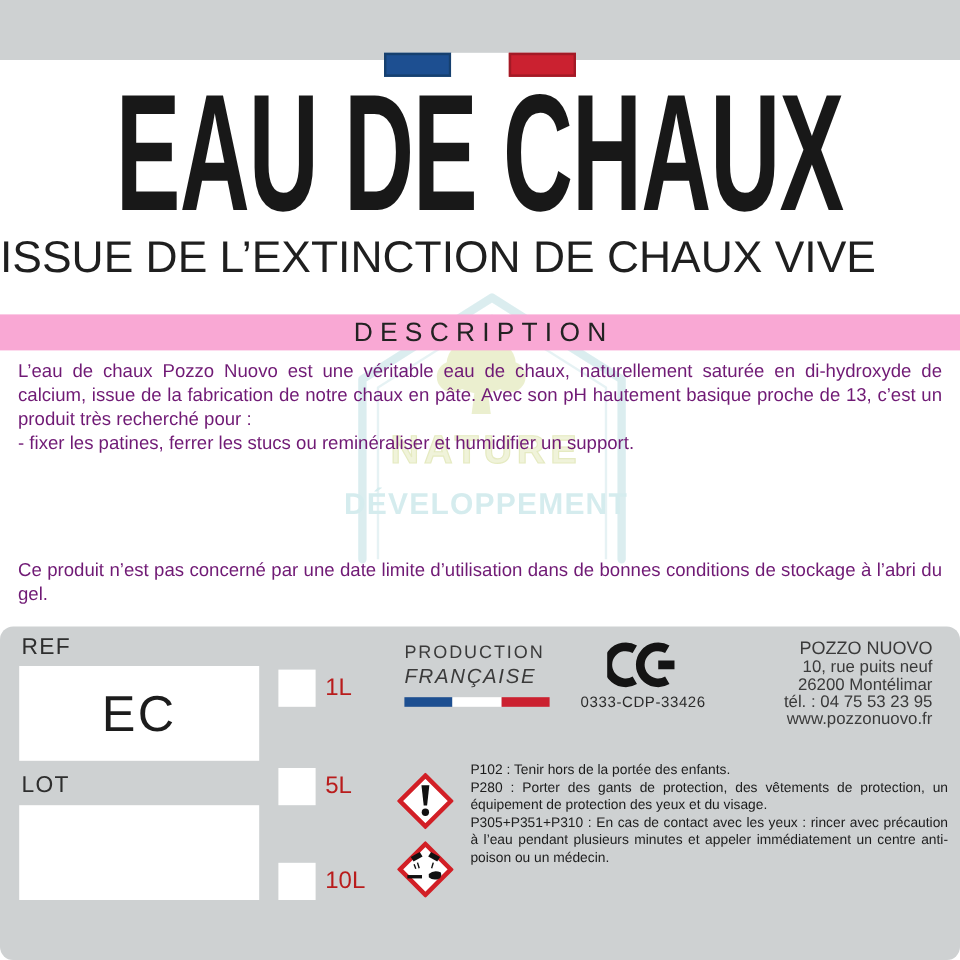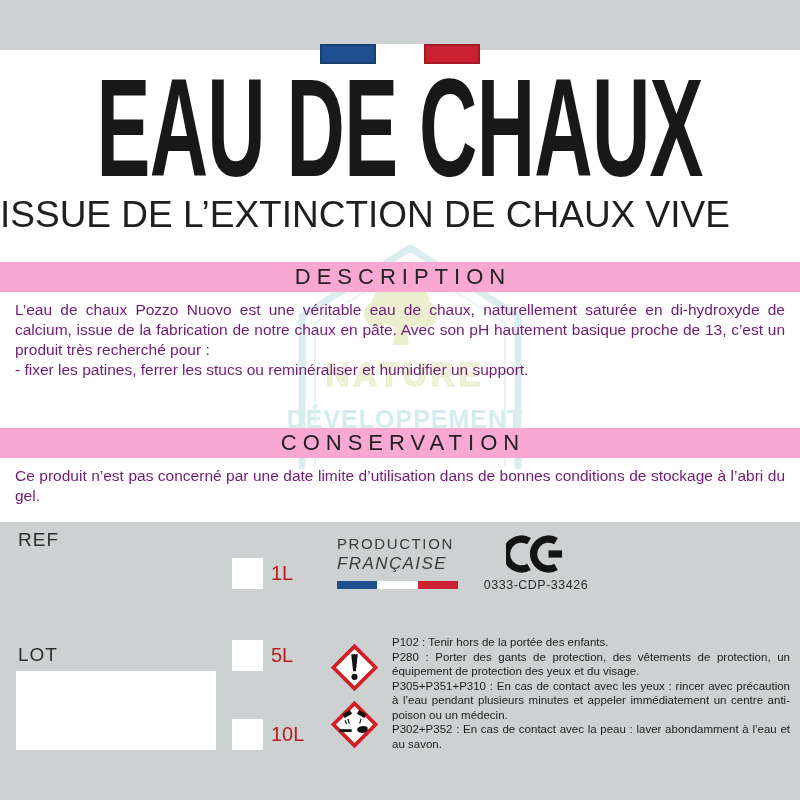--- a/index.html
+++ b/index.html
@@ -3,21 +3,21 @@
 <meta charset="utf-8">
 <style>
   html,body{margin:0;padding:0;}
   body{width:800px;height:800px;overflow:hidden;background:#ffffff;
        font-family:"Liberation Sans",sans-serif;-webkit-font-smoothing:antialiased;}
   .label{position:relative;width:800px;height:800px;background:#ffffff;}
   .abs{position:absolute;}
 
   
   .top-bar{left:0;top:0;width:800px;height:50px;background:#ced1d2;z-index:1;}
-  .bottom-zone{left:0;top:522px;width:800px;height:278px;background:#ced1d2;z-index:1;}
+  .bottom-zone{left:0;top:522px;width:800px;height:278px;background:#ced1d2;z-index:1;border-radius:11px;}
 
   
   .flag-top{left:320px;top:44px;width:160px;height:20px;z-index:4;display:flex;}
   .flag-top .b{width:56px;background:#1d4f91;border:2px solid #16406f;box-sizing:border-box;}
   .flag-top .w{width:48px;background:#ffffff;}
   .flag-top .r{width:56px;background:#cb2130;border:2px solid #a31a26;box-sizing:border-box;}
 
   
   .title-wrap{left:0;top:56px;width:800px;text-align:center;z-index:3;}
   .title-wrap span{display:inline-block;white-space:nowrap;font-weight:bold;font-size:105px;
@@ -98,28 +98,30 @@
   <div class="abs subtitle-wrap">
     <span>ISSUE DE L’EXTINCTION DE CHAUX VIVE</span>
   </div>
 
   <div class="abs band band-desc">DESCRIPTION</div>
   <div class="abs copy copy-desc">
     <p>L’eau de chaux Pozzo Nuovo est une véritable eau de chaux, naturellement saturée en di-hydroxyde de calcium, issue de la fabrication de notre chaux en pâte. Avec son pH hautement basique proche de 13, c’est un produit très recherché pour :</p>
     <p class="bullet">- fixer les patines, ferrer les stucs ou reminéraliser et humidifier un support.</p>
   </div>
 
-  <div class="abs band band-cons">CONSERVATION</div>
   <div class="abs copy copy-cons">
     <p>Ce produit n’est pas concerné par une date limite d’utilisation dans de bonnes conditions de stockage à l’abri du gel.</p>
   </div>
 
   <div class="abs bottom-zone">
 
     <div class="bz field-label" style="left:18px;top:7px;">REF</div>
+    <div class="bz white-box" style="left:16px;top:33px;">
+      <span class="ref-value">EC</span>
+    </div>
     <div class="bz field-label" style="left:18px;top:122px;">LOT</div>
     <div class="bz white-box" style="left:16px;top:149px;">
       <span class="ref-value"></span>
     </div>
 
     <div class="bz checkbox" style="left:232px;top:36px;"></div>
     <div class="bz size-label" style="left:271px;top:40px;">1L</div>
     <div class="bz checkbox" style="left:232px;top:118px;"></div>
     <div class="bz size-label" style="left:271px;top:122px;">5L</div>
     <div class="bz checkbox" style="left:232px;top:197px;"></div>
@@ -135,20 +137,27 @@
       <div class="r"></div>
     </div>
 
     <svg class="bz" style="left:506px;top:9px;" width="58" height="46" viewBox="0 0 60 46" xmlns="http://www.w3.org/2000/svg">
       <path d="M23.8,9.6 A15.5,15.5 0 1 0 23.8,36.4" fill="none" stroke="#141414" stroke-width="7.5"></path>
       <path d="M51.8,9.6 A15.5,15.5 0 1 0 51.8,36.4" fill="none" stroke="#141414" stroke-width="7.5"></path>
       <path d="M44,23 H58" fill="none" stroke="#141414" stroke-width="7.5"></path>
     </svg>
     <div class="bz ce-code" style="left:466px;top:56px;">0333-CDP-33426</div>
 
+    <div class="bz address" style="right:23px;top:12px;">
+      <div class="a0">POZZO NUOVO</div>
+      <div>10, rue puits neuf</div>
+      <div>26200 Montélimar</div>
+      <div>tél. : 04 75 53 23 95</div>
+      <div>www.pozzonuovo.fr</div>
+    </div>
 
     <svg class="bz" style="left:331px;top:122px;" width="47" height="47" viewBox="0 0 100 100" xmlns="http://www.w3.org/2000/svg">
       <polygon points="50,5 95,50 50,95 5,50" fill="#ffffff" stroke="#d21f26" stroke-width="8"></polygon>
       <path d="M43,22 h14 l-4,36 h-6 z" fill="#111"></path>
       <circle cx="50" cy="70" r="6.5" fill="#111"></circle>
     </svg>
     <svg class="bz" style="left:331px;top:179px;" width="47" height="47" viewBox="0 0 100 100" xmlns="http://www.w3.org/2000/svg">
       <polygon points="50,5 95,50 50,95 5,50" fill="#ffffff" stroke="#d21f26" stroke-width="8"></polygon>
       <path d="M24,28 l16,-9 5,8 -16,9 z" fill="#111"></path>
       <path d="M76,28 l-16,-9 -5,8 16,9 z" fill="#111"></path>
@@ -156,17 +165,16 @@
       <path d="M30,41 l3,8" stroke="#111" stroke-width="2.5"></path>
       <path d="M64,38 l-3,10" stroke="#111" stroke-width="2.5"></path>
       <rect x="18" y="60" width="26" height="6" fill="#111"></rect>
       <path d="M56,58 q9,-8 21,-3 q3,7 -2,11 q-11,5 -19,-2 z" fill="#111"></path>
     </svg>
 
     <div class="bz phrases" style="left:392px;top:113px;">
       <p>P102 : Tenir hors de la portée des enfants.</p>
       <p>P280 : Porter des gants de protection, des vêtements de protection, un équipement de protection des yeux et du visage.</p>
       <p>P305+P351+P310 : En cas de contact avec les yeux : rincer avec précaution à l’eau pendant plusieurs minutes et appeler immédiatement un centre anti-poison ou un médecin.</p>
-      <p>P302+P352 : En cas de contact avec la peau : laver abondamment à l’eau et au savon.</p>
     </div>
   </div>
 
 </div>
 
 </body></html>

